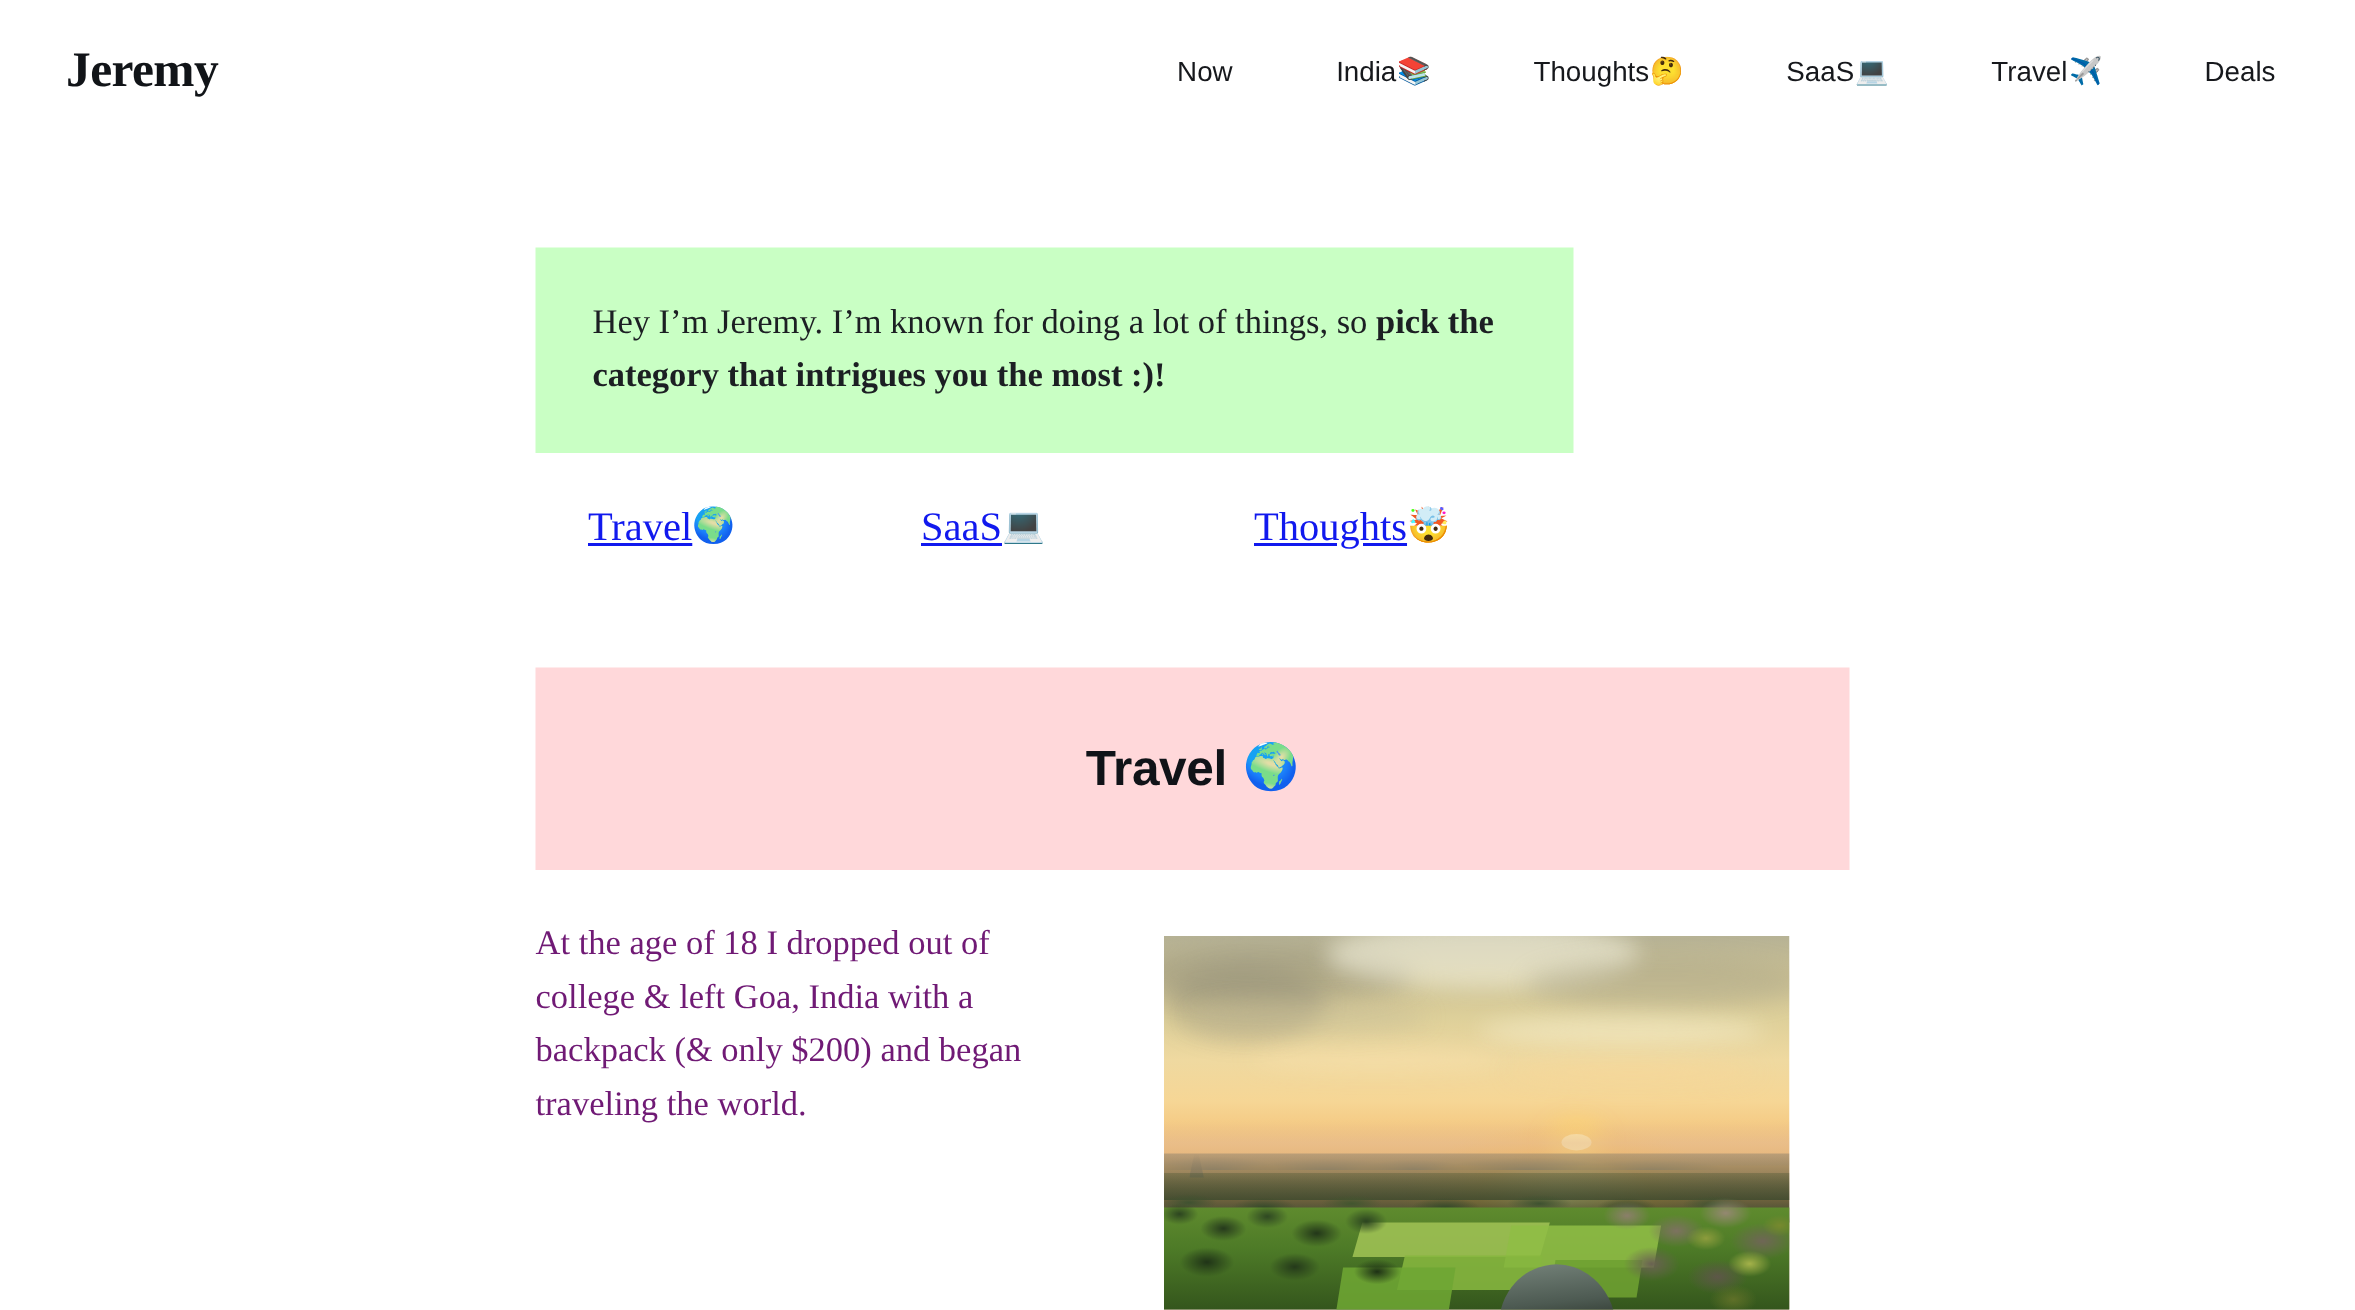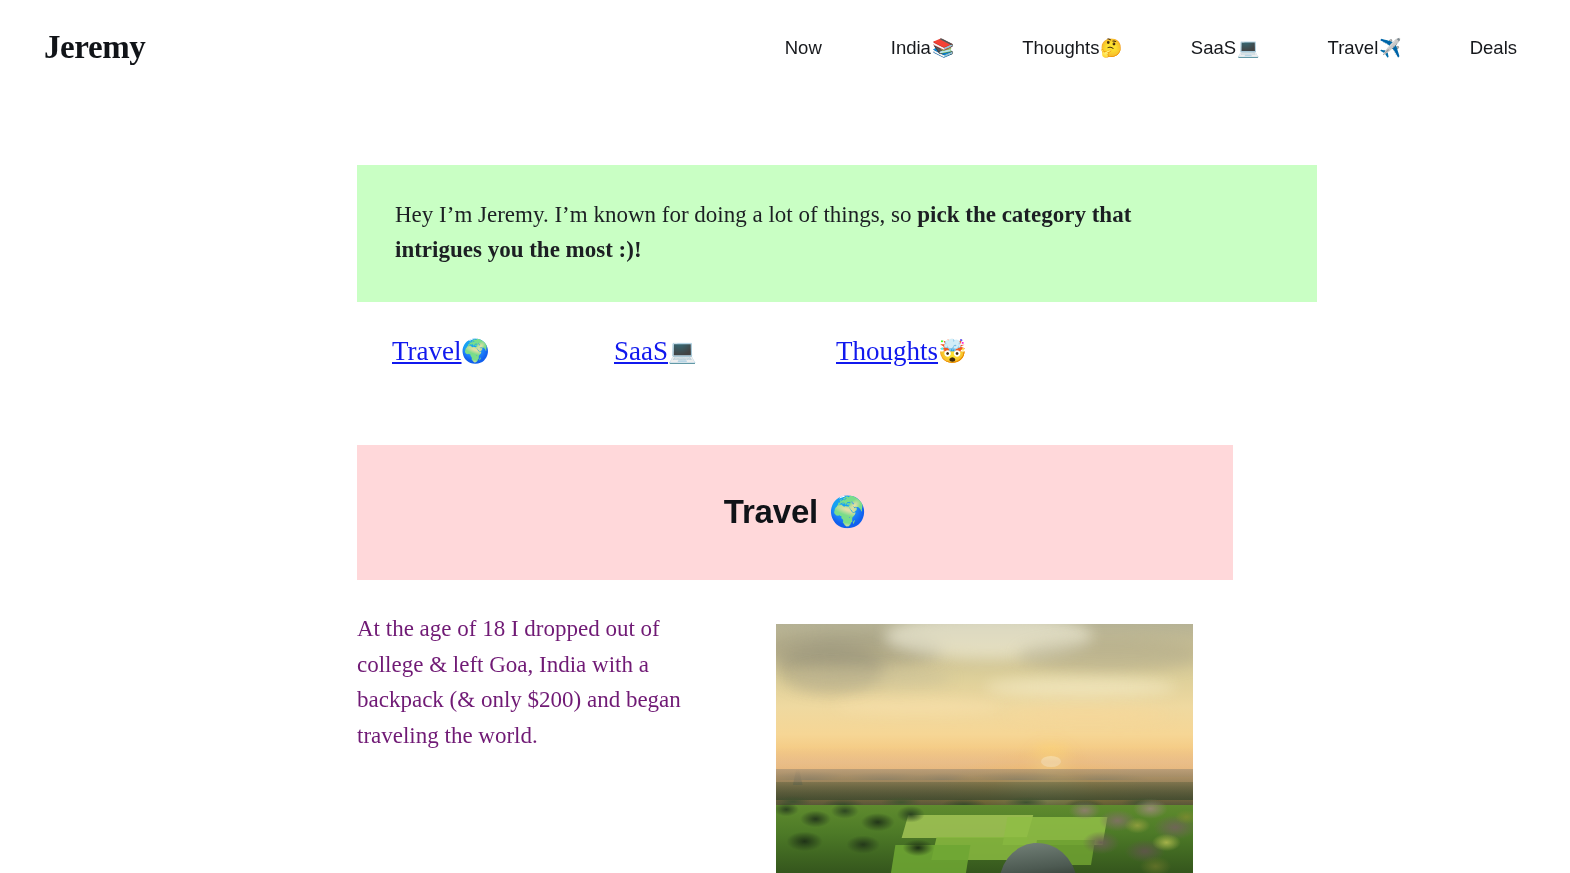--- a/index.html
+++ b/index.html
@@ -68,21 +68,21 @@
     width: 1570px;
   }
   .content-col {
     width: 876px;
     margin-left: 357px;
   }
 
   
   .intro-banner {
     margin-top: 73px;
-    width: 960px;
+    width: 692px;
     background: #c9ffc4;
     padding: 33px 38px 34px 38px;
   }
   .intro-text {
     font-family: "Liberation Serif", "DejaVu Serif", serif;
     font-size: 23px;
     line-height: 1.52;
     color: #1c1f23;
     margin: 0;
     max-width: 800px;

